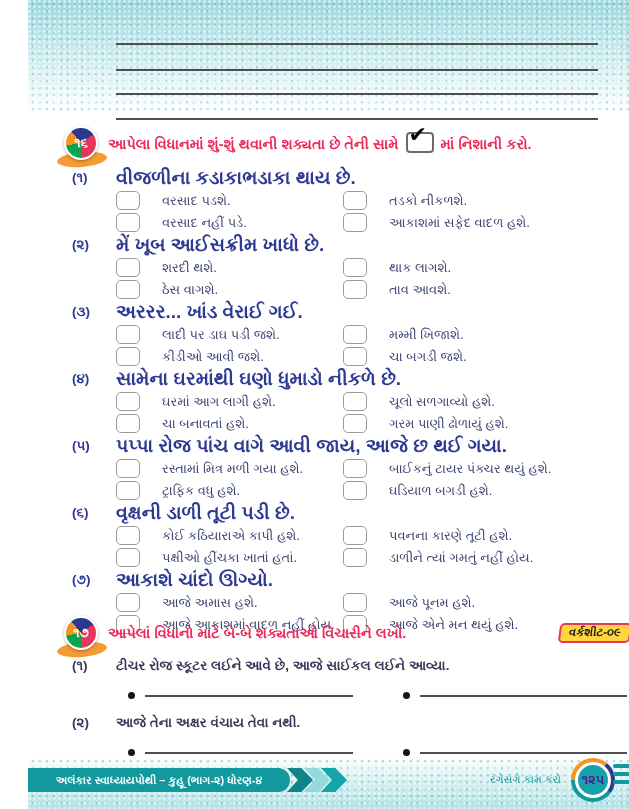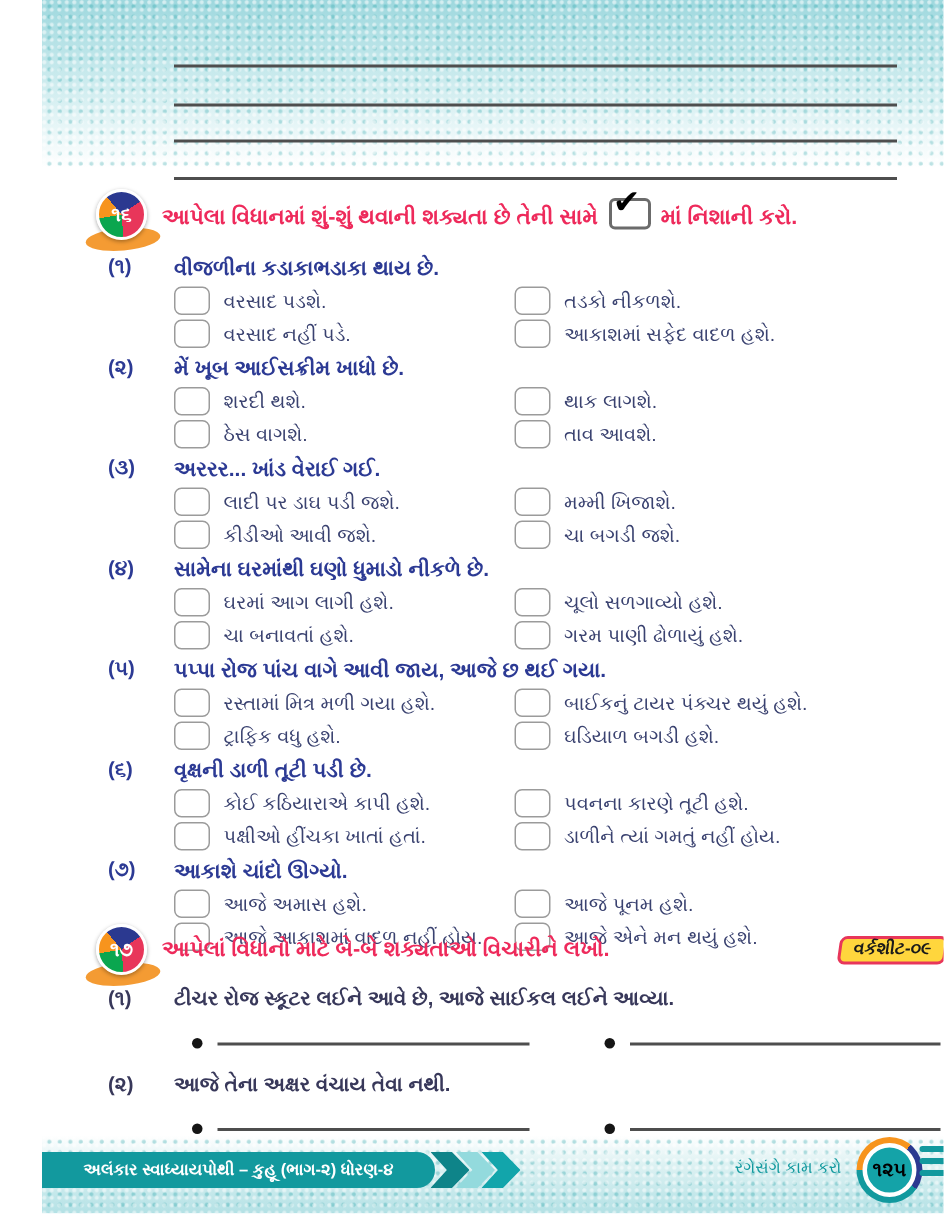--- a/index.html
+++ b/index.html
@@ -34,23 +34,23 @@
   .sec-title{color:#ee2a5b;font-weight:bold;font-size:14.5px;line-height:1.25;}
   .tickbox{position:relative;display:inline-block;width:24px;height:17px;background:#fff;border:2.5px solid #6b6b6b;border-radius:4px;vertical-align:-4px;margin:0 3px;}
   .tickmark{position:absolute;top:-10px;left:1px;font-size:22px;line-height:1;color:#000;font-weight:bold;}
   .ws-tag{background:#ffd63d;border:2px solid #e8365a;border-radius:5px;padding:1px 8px 2px;
     font-size:11.5px;font-weight:bold;color:#1a1a1a;transform:skewX(-8deg);white-space:nowrap;flex:0 0 auto;}
 
   
   .q16-items{position:absolute;left:0;right:0;top:168px;}
   .stmt-row{display:flex;align-items:center;gap:10px;padding-left:44px;height:20px;}
   .qnum{width:34px;flex:0 0 auto;color:#2c3a94;font-weight:bold;font-size:13.5px;}
-  .stmt{color:#2c3a94;font-weight:bold;font-size:14px;}
+  .stmt{color:#2c3a94;font-weight:bold;font-size:19px;}
   .opt-grid{margin:2px 0 2px 88px;display:grid;grid-template-columns:227px auto;row-gap:1px;}
-  .opt{display:flex;align-items:center;gap:9px;height:21px;}
+  .opt{display:flex;align-items:center;gap:22px;height:21px;}
   .checkbox{width:22px;height:17px;border:1.7px solid #9b9b9b;border-radius:5px;background:#fff;flex:0 0 auto;}
   .opt-label{font-size:13px;color:#3a4270;white-space:nowrap;}
 
   
   .q17-body{position:absolute;left:0;right:0;top:656px;}
   .q17-stmt{color:#38385a;font-weight:600;font-size:13.5px;}
   .ans-row{display:flex;gap:50px;margin:16px 30px 14px 100px;}
   .ans{display:flex;align-items:center;gap:10px;flex:1;}
   .dot{width:7px;height:7px;background:#151515;border-radius:50%;flex:0 0 auto;}
   .aline{flex:1;height:0;border-bottom:2px solid #4e4e4e;}
@@ -61,21 +61,21 @@
     color:#fff;font-weight:bold;font-size:11px;white-space:nowrap;}
   .chevrons{position:absolute;left:268px;top:768px;display:flex;}
   .chev{width:26px;height:24px;margin-left:-9px;clip-path:polygon(0 0,55% 0,100% 50%,55% 100%,0 100%,42% 50%);}
   .chev1{background:#0e8489;}
   .chev2{background:#93dadd;}
   .chev3{background:#12a5ab;}
   .footer-right-label{position:absolute;right:96px;top:773px;color:#12999e;font-weight:normal;font-size:11px;white-space:nowrap;}
   .page-badge{position:absolute;right:42px;top:758px;width:44px;height:44px;border-radius:50%;
     background:conic-gradient(from -90deg,#f7941d 0 130deg,#2b3990 130deg 215deg,#12999e 215deg 360deg);}
   .page-badge-inner{position:absolute;inset:4px;border-radius:50%;background:#14a3a8;border:3px solid #fff;
-    display:flex;align-items:center;justify-content:center;color:#000000;font-weight:bold;font-size:13px;}
+    display:flex;align-items:center;justify-content:center;color:#4c1d95;font-weight:bold;font-size:13px;}
   .footer-lines{position:absolute;right:0;top:764px;display:flex;flex-direction:column;gap:4px;}
   .fl{width:44px;height:4px;background:#12999e;border-radius:3px 0 0 3px;}
 </style>
 </head>
 <body>
 
 <div class="page">
 
   <div class="tex-top"></div>
   <div class="tex-bottom"></div>

